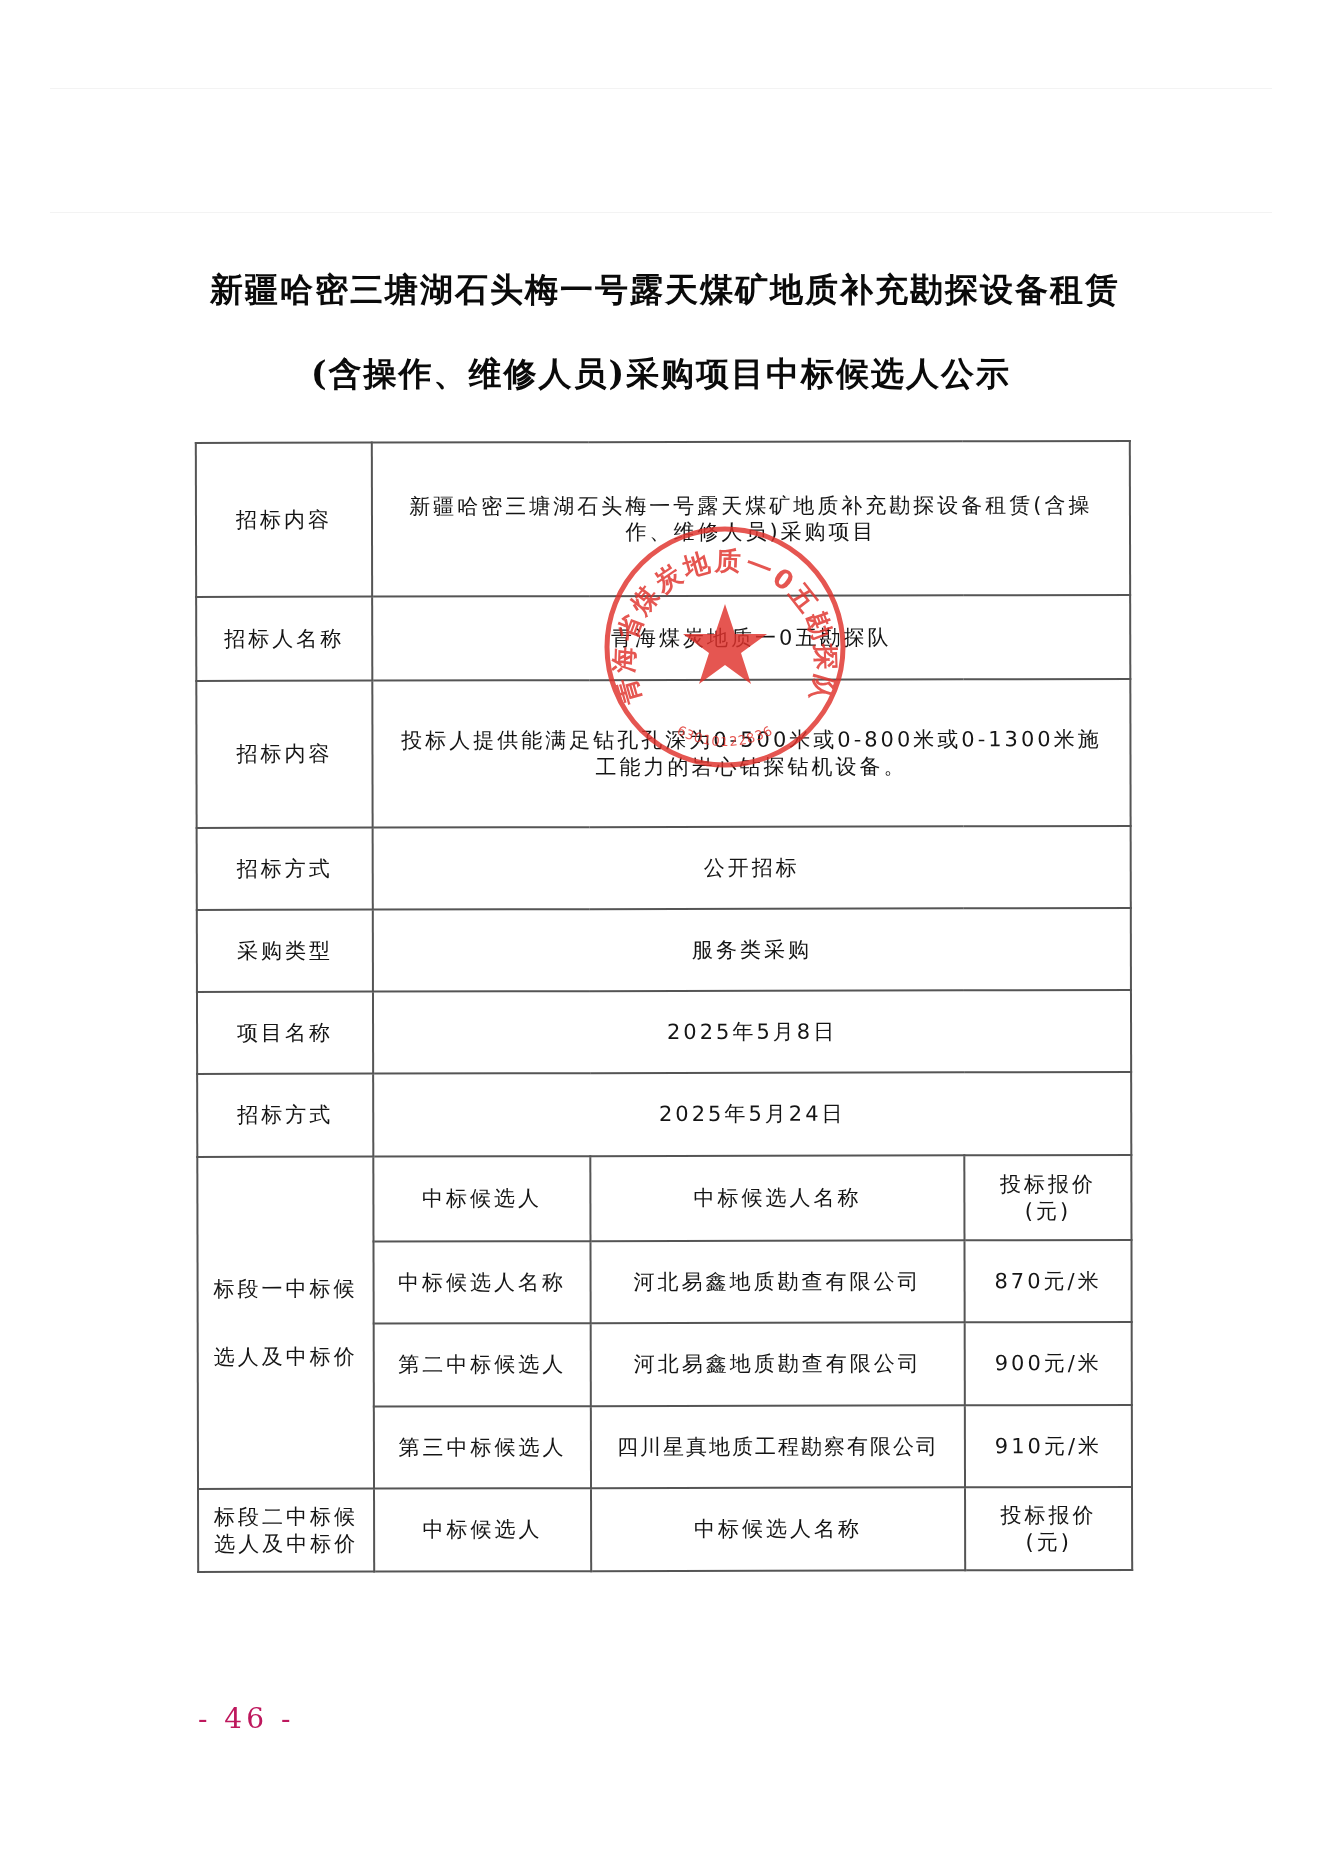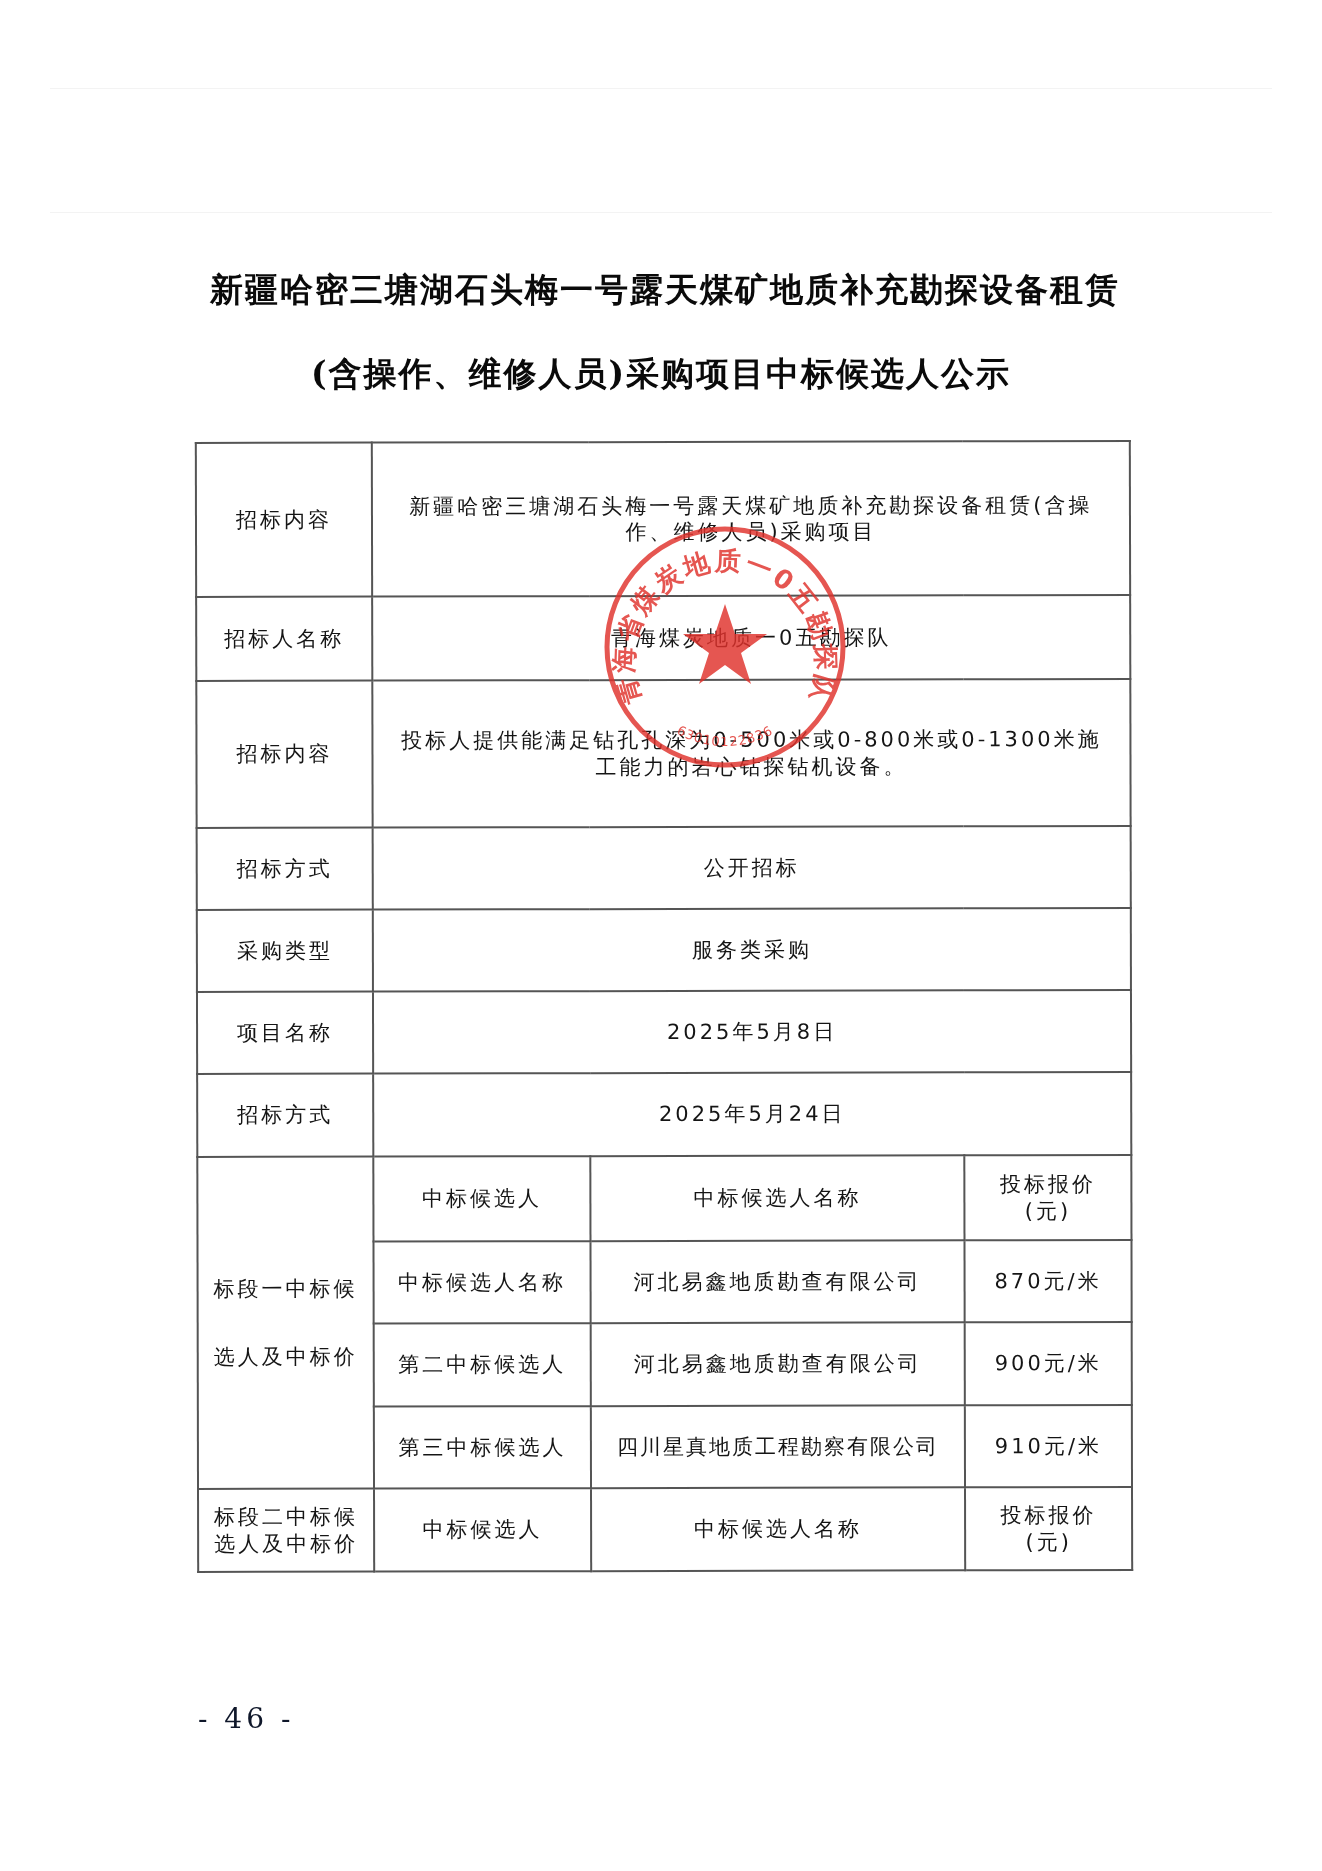--- a/index.html
+++ b/index.html
@@ -13,21 +13,21 @@
   .title.l2 { top: 352px; }
   table.notice { position: absolute; left: 196px; top: 441px; width: 934px;
                  border-collapse: collapse; table-layout: fixed; transform: rotate(-0.12deg); }
   table.notice td { border: 2px solid #555; text-align: center; vertical-align: middle;
                     font-size: 21px; letter-spacing: 3px; color: #151515; padding: 0 6px; line-height: 1.25; }
   .val-multiline { line-height: 68px; }
   .cand td { font-size: 21px; }
   .stamp { position: absolute; left: 600px; top: 522px; width: 250px; height: 250px;
            pointer-events: none; opacity: 0.82; }
   .page-num { position: absolute; left: 198px; top: 1702px; font-family: "DejaVu Serif", serif;
-              font-size: 28px; color: #0f172a; letter-spacing: 4px; }
+              font-size: 28px; color: #be185d; letter-spacing: 4px; }
 </style>
 </head>
 <body>
 
 <div class="scan-line" style="top:88px"></div>
 <div class="scan-line" style="top:212px"></div>
 
 <div class="title l1">新疆哈密三塘湖石头梅一号露天煤矿地质补充勘探设备租赁</div>
 <div class="title l2">(含操作、维修人员)采购项目中标候选人公示</div>
 

